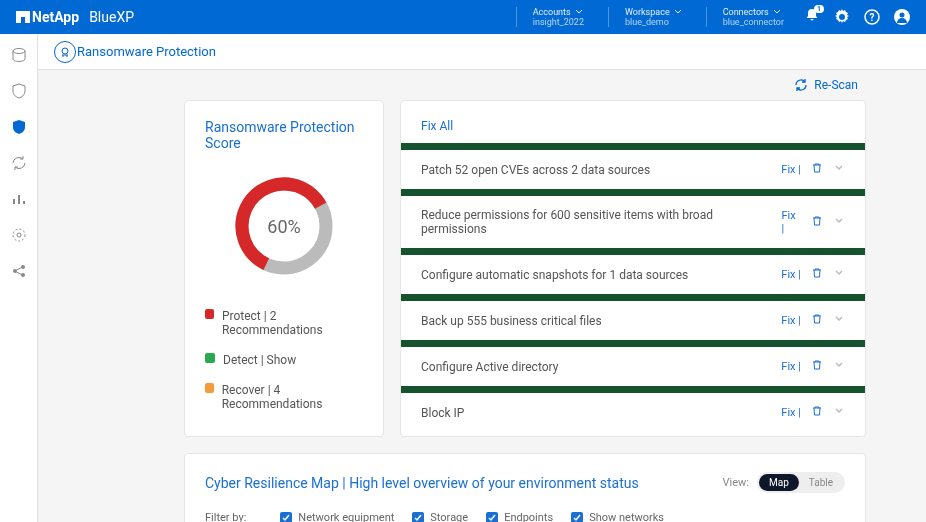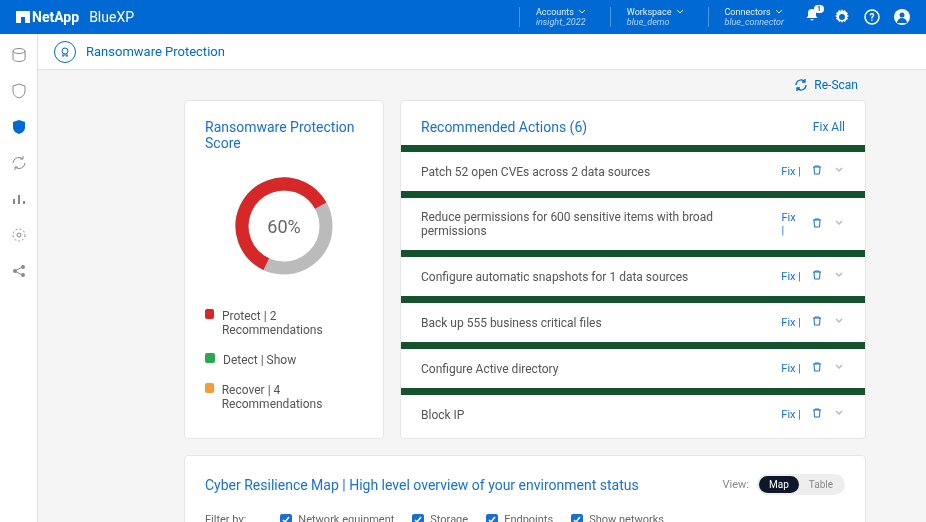--- a/index.html
+++ b/index.html
@@ -6,27 +6,27 @@
 body { background: #f5f5f5; width: 926px; height: 522px; overflow: hidden; }
 
 .topbar { background: #0069d3; height: 34px; display: flex; align-items: center; padding: 0 16px; color: #fff; }
 .brand { display: flex; align-items: center; gap: 6px; font-size: 14px; }
 .brand-logo { font-weight: 700; display: flex; align-items: center; gap: 2px; }
 .brand-product { font-weight: 400; margin-left: 4px; }
 .top-spacer { flex: 1; }
 .top-menu { display: flex; gap: 24px; align-items: center; }
 .top-menu-item { display: flex; flex-direction: column; font-size: 9px; cursor: pointer; border-left: 1px solid rgba(255,255,255,0.3); padding-left: 16px; }
 .top-menu-label { display: flex; align-items: center; gap: 4px; opacity: 0.9; }
-.top-menu-value { opacity: 0.7; font-size: 9px; font-style: italic; }
+.top-menu-value { opacity: 0.7; font-size: 9px; }
 .top-icons { display: flex; gap: 14px; align-items: center; margin-left: 20px; }
 .top-icons svg { cursor: pointer; }
 .badge { position: relative; }
 .badge-dot { position: absolute; top: -2px; right: -4px; background: #fff; color: #0069d3; border-radius: 8px; font-size: 7px; padding: 0 3px; font-weight: 700; }
 
-.page-header { background: #fff; height: 36px; display: flex; align-items: center; padding-left: 54px; border-bottom: 1px solid #e0e0e0; gap: 10px; }
+.page-header { background: #fff; height: 36px; display: flex; align-items: center; padding-left: 54px; border-bottom: 1px solid #e0e0e0; gap: 1px; }
 .page-header-icon { width: 22px; height: 22px; border: 1.5px solid #0069d3; border-radius: 50%; display: flex; align-items: center; justify-content: center; }
 .page-title { color: #0069d3; font-size: 13px; }
 
 .sidebar { position: absolute; left: 0; top: 34px; bottom: 0; width: 38px; background: #fff; border-right: 1px solid #e0e0e0; display: flex; flex-direction: column; align-items: center; padding-top: 12px; gap: 18px; }
 .sidebar-icon { width: 18px; height: 18px; display: flex; align-items: center; justify-content: center; color: #888; cursor: pointer; }
 .sidebar-icon.active { color: #0069d3; }
 
 .content { position: absolute; left: 38px; right: 0; top: 70px; bottom: 0; overflow-y: auto; padding: 8px 60px 20px 146px; }
 
 .rescan-row { display: flex; justify-content: flex-end; margin-bottom: 8px; padding-right: 8px; }
@@ -220,21 +220,20 @@
           <span>Detect | Show</span>
         </div>
       <div class="legend-row" style="margin-bottom:0">
           <span class="legend-swatch sw-orange"></span>
           <span>Recover | 4 Recommendations</span>
         </div>
     </div>
 
     <div class="card actions-card">
       <div class="actions-header">
-        <div class="card-title" style="margin-bottom:0">Recommended Actions (6)</div>
         <span class="fix-all">Fix All</span>
       </div>
       <div id="actions-list">
           <div class="action-row">
             <span>Patch 52 open CVEs across 2 data sources</span>
             <span class="action-controls">
               <span class="fix-link">Fix |</span>
               <span class="trash"><svg width="12" height="12" viewBox="0 0 12 12">
                   <path d="M2 3h8M4 3V2h4v1M3 3l.5 7h5l.5-7" fill="none" stroke="#1a6fd4"></path>
                 </svg></span>

